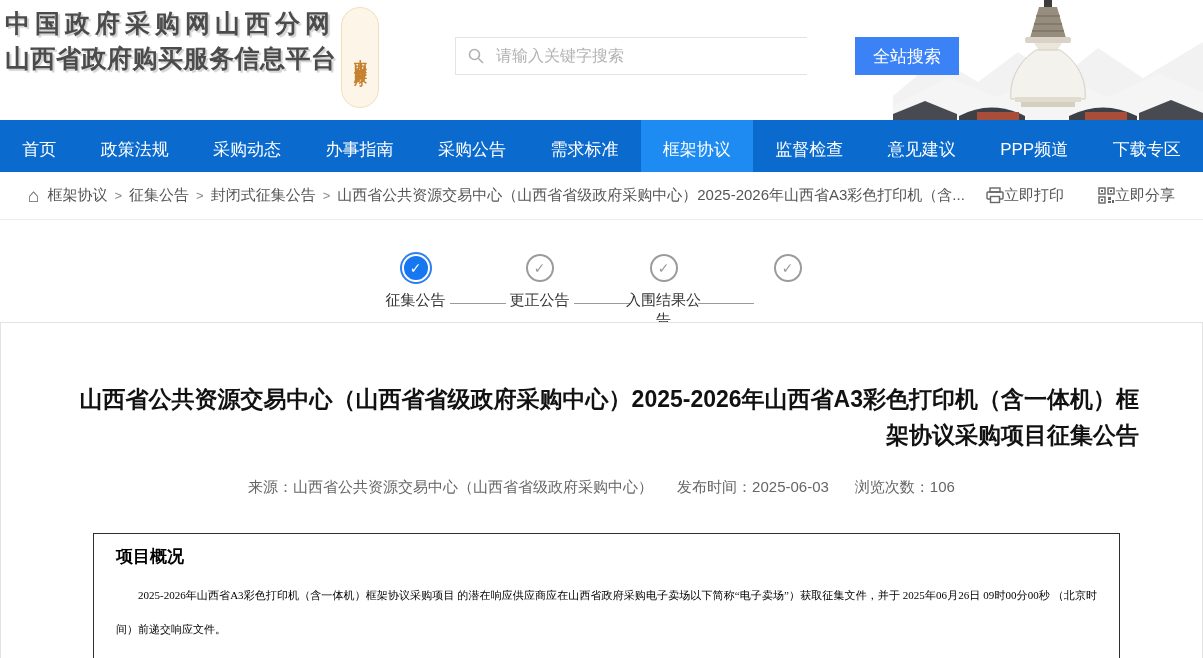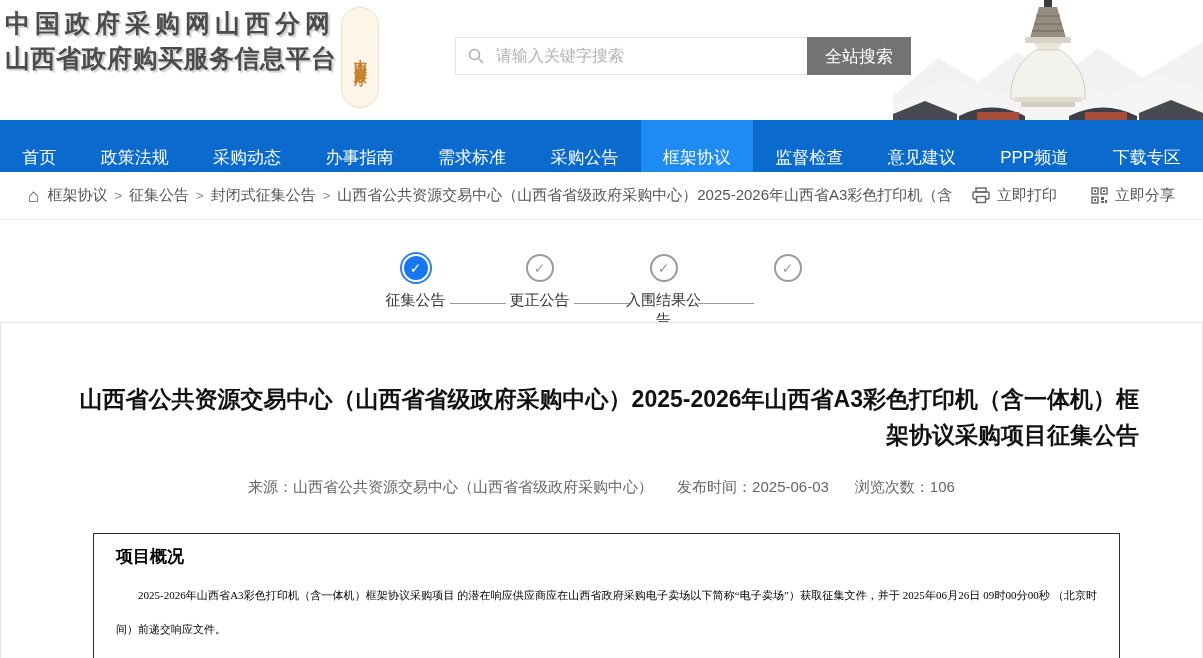--- a/index.html
+++ b/index.html
@@ -36,50 +36,50 @@
   .search-input {
     width: 352px; height: 38px;
     border: 1px solid #e4e4e4; border-right: none; background: #fff;
     padding: 0 10px 0 40px; font-size: 16px; color: #333; outline: none;
     font-family: "Liberation Sans", sans-serif;
   }
   .search-input::placeholder { color: #b3b3b3; }
   .search-icon { position: absolute; left: 13px; top: 11px; width: 16px; height: 16px; }
   .search-btn {
     width: 104px; height: 38px; border: none; cursor: pointer;
-    background: #737373; color: #fff; font-size: 17px;
+    background: #3b82f6; color: #fff; font-size: 17px;
     font-family: "Liberation Sans", sans-serif;
   }
   .scenery { position: absolute; right: 0; top: 0; width: 310px; height: 120px; }
 
   
   .nav {
     height: 52px; background: #0a6ace;
     display: flex; justify-content: space-around; align-items: stretch;
     position: relative; z-index: 2;
   }
   .nav-item {
     color: #fff; font-size: 17px; line-height: 52px;
-    padding: 12px 22px; cursor: pointer; white-space: nowrap;
+    padding: 4px 22px; cursor: pointer; white-space: nowrap;
   }
   .nav-item.active { background: #1d8bf2; }
 
   
   .crumbbar {
     height: 48px; border-bottom: 1px solid #ececec;
     display: flex; align-items: center; padding: 0 28px;
     font-size: 15px; color: #555;
   }
   .crumb-left { display: flex; align-items: center; flex: 1; min-width: 0; white-space: nowrap; overflow: hidden; }
   .home-icon { font-size: 19px; color: #666; margin-right: 8px; line-height: 1; }
   .crumb-sep { margin: 0 7px; color: #888; font-size: 13px; }
   .crumb-item { cursor: pointer; }
   .crumb-current { color: #555; overflow: hidden; white-space: nowrap; }
   .crumb-actions { display: flex; align-items: center; gap: 34px; margin-left: 20px; flex-shrink: 0; }
-  .crumb-action { display: flex; align-items: center; gap: 7px; color: #555; cursor: pointer; }
+  .crumb-action { display: flex; align-items: center; color: #555; cursor: pointer; }
 
   
   .steps-section { height: 102px; overflow: hidden; background: #fff; }
   .steps { display: flex; justify-content: center; padding-top: 34px; }
   .step { width: 64px; display: flex; flex-direction: column; align-items: center; }
   .step-circle {
     width: 28px; height: 28px; border-radius: 50%;
     display: flex; align-items: center; justify-content: center;
     font-size: 14px; font-weight: bold;
   }
@@ -150,39 +150,39 @@
       <rect x="128" y="102" width="54" height="5" fill="#d5cfc2"></rect>
       <path d="M0 114 L32 101 L64 114 L64 120 L0 120 Z" fill="#474a50"></path>
       <path d="M66 116 Q98 99 132 116 L132 120 L66 120 Z" fill="#3d4046"></path>
       <rect x="84" y="112" width="42" height="8" fill="#a84d39"></rect>
       <path d="M176 116 Q210 99 244 116 L244 120 L176 120 Z" fill="#3d4046"></path>
       <rect x="192" y="112" width="42" height="8" fill="#a84d39"></rect>
       <path d="M246 113 L278 100 L310 113 L310 120 L246 120 Z" fill="#474a50"></path>
     </svg>
   </div>
 
-  <div class="search-wrap" style="position:absolute;">
+  <div class="search-wrap" style="position:absolute;gap:48px;">
     <span class="search-icon">
       <svg class="icon-svg" width="16" height="16" viewBox="0 0 16 16">
         <circle cx="6.5" cy="6.5" r="5" fill="none" stroke="#b0b0b0" stroke-width="1.6"></circle>
         <line x1="10.5" y1="10.5" x2="15" y2="15" stroke="#b0b0b0" stroke-width="1.6"></line>
       </svg>
     </span>
     <input class="search-input" type="text" placeholder="请输入关键字搜索" style="">
     <button class="search-btn">全站搜索</button>
   </div>
 </div>
 
 <div class="nav">
   <div class="nav-item">首页</div>
   <div class="nav-item">政策法规</div>
   <div class="nav-item">采购动态</div>
   <div class="nav-item">办事指南</div>
+  <div class="nav-item">采购公告</div>
   <div class="nav-item">需求标准</div>
-  <div class="nav-item">采购公告</div>
   <div class="nav-item active">框架协议</div>
   <div class="nav-item">监督检查</div>
   <div class="nav-item">意见建议</div>
   <div class="nav-item">PPP频道</div>
   <div class="nav-item">下载专区</div>
 </div>
 
 <div class="crumbbar">
   <div class="crumb-left">
     <span class="home-icon">⌂</span>

